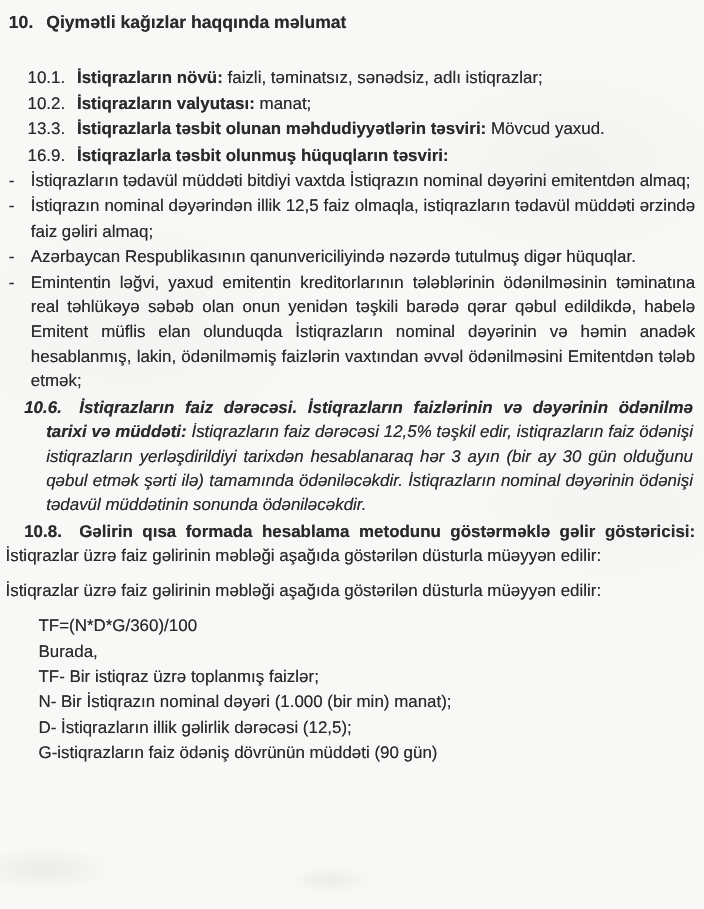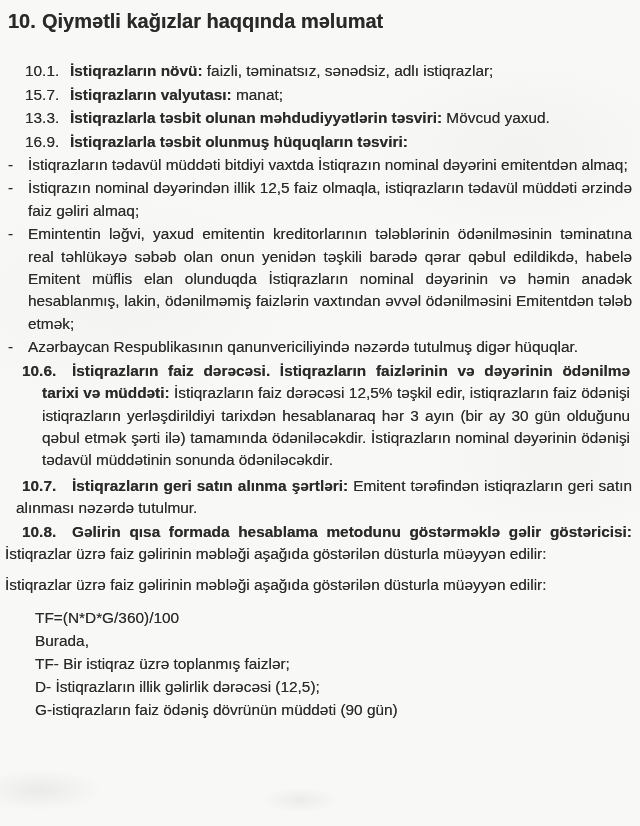--- a/index.html
+++ b/index.html
@@ -22,41 +22,42 @@
       #f8f8f6;
     box-sizing: border-box;
     padding-top: 8px;
     font-size: 15.4px;
     line-height: 22.4px;
     text-shadow: 0 0 0.6px rgba(42,42,42,0.65);
   }
   b, .bold { font-weight: bold; }
 
   
-  .heading { margin: 2px 0 28px 8px; font-weight: bold; font-size: 20px; }
+  .heading { margin: 2px 0 28px 8px; font-weight: bold; font-size: 16px; }
   .heading .hnum { display: inline-block; width: 34px; }
 
   
   .item { margin: 0 6px 1px 25px; text-indent: 0; }
   .inum { display: inline-block; width: 45px; font-weight: normal; }
 
   
   .bullet {
     margin: 0 8px 1px 28px;
     text-indent: -20px;
     text-align: justify;
   }
   .bullet:last-of-type { text-align: left; }
   .dash { display: inline-block; width: 20px; text-indent: 0; }
 
   
   .p106 {
     margin: 1px 10px 1px 42px;
     text-indent: -20px;
     text-align: justify;
+    font-style: italic;
   }
   
   .p107 {
     margin: 3px 8px 1px 16px;
     text-indent: 6px;
     text-align: justify;
   }
   
   .p108 {
     margin: 1px 8px 0 5px;
@@ -77,62 +78,59 @@
 
   <div class="heading">
     <span class="hnum">10.</span><span>Qiymətli kağızlar haqqında məlumat</span>
   </div>
 
   <p class="item">
     <span class="inum">10.1.</span><b>İstiqrazların növü:</b>
     <span>faizli, təminatsız, sənədsiz, adlı istiqrazlar;</span>
   </p>
   <p class="item">
-    <span class="inum">15.7.</span><b>İstiqrazların valyutası:</b>
+    <span class="inum">10.2.</span><b>İstiqrazların valyutası:</b>
     <span>manat;</span>
   </p>
   <p class="item">
     <span class="inum">13.3.</span><b>İstiqrazlarla təsbit olunan məhdudiyyətlərin təsviri:</b>
     <span>Mövcud yaxud.</span>
   </p>
   <p class="item">
     <span class="inum">16.9.</span><b>İstiqrazlarla təsbit olunmuş hüquqların təsviri:</b>
   </p>
 
   <p class="bullet">
     <span class="dash">-</span><span>İstiqrazların tədavül müddəti bitdiyi vaxtda İstiqrazın nominal dəyərini emitentdən almaq;</span>
   </p>
   <p class="bullet">
     <span class="dash">-</span><span>İstiqrazın nominal dəyərindən illik 12,5 faiz olmaqla, istiqrazların tədavül müddəti ərzində faiz gəliri almaq;</span>
   </p>
   <p class="bullet">
-    <span class="dash">-</span><span>Emintentin ləğvi, yaxud emitentin kreditorlarının tələblərinin ödənilməsinin təminatına real təhlükəyə səbəb olan onun yenidən təşkili barədə qərar qəbul edildikdə, habelə Emitent müflis elan olunduqda İstiqrazların nominal dəyərinin və həmin anadək hesablanmış, lakin, ödənilməmiş faizlərin vaxtından əvvəl ödənilməsini Emitentdən tələb etmək;</span>
+    <span class="dash">-</span><span>Azərbaycan Respublikasının qanunvericiliyində nəzərdə tutulmuş digər hüquqlar.</span>
   </p>
   <p class="bullet">
-    <span class="dash">-</span><span>Azərbaycan Respublikasının qanunvericiliyində nəzərdə tutulmuş digər hüquqlar.</span>
+    <span class="dash">-</span><span>Emintentin ləğvi, yaxud emitentin kreditorlarının tələblərinin ödənilməsinin təminatına real təhlükəyə səbəb olan onun yenidən təşkili barədə qərar qəbul edildikdə, habelə Emitent müflis elan olunduqda İstiqrazların nominal dəyərinin və həmin anadək hesablanmış, lakin, ödənilməmiş faizlərin vaxtından əvvəl ödənilməsini Emitentdən tələb etmək;</span>
   </p>
 
   <p class="p106">
     <span class="pnum">10.6.</span><b>İstiqrazların faiz dərəcəsi. İstiqrazların faizlərinin və dəyərinin ödənilmə tarixi və müddəti:</b>
     <span>İstiqrazların faiz dərəcəsi 12,5% təşkil edir, istiqrazların faiz ödənişi istiqrazların yerləşdirildiyi tarixdən hesablanaraq hər 3 ayın (bir ay 30 gün olduğunu qəbul etmək şərti ilə) tamamında ödəniləcəkdir. İstiqrazların nominal dəyərinin ödənişi tədavül müddətinin sonunda ödəniləcəkdir.</span>
   </p>
 
-  <p class="p107">
-    <span class="pnum">10.7.</span><b>İstiqrazların geri satın alınma şərtləri:</b>
-    <span>Emitent tərəfindən istiqrazların geri satın alınması nəzərdə tutulmur.</span>
-  </p>
 
   <p class="p108">
     <span class="pnum">10.8.</span><b>Gəlirin qısa formada hesablama metodunu göstərməklə gəlir göstəricisi:</b>
     <span>İstiqrazlar üzrə faiz gəlirinin məbləği aşağıda göstərilən düsturla müəyyən edilir:</span>
   </p>
 
   <p class="repeated-line">İstiqrazlar üzrə faiz gəlirinin məbləği aşağıda göstərilən düsturla müəyyən edilir:</p>
 
   <div class="formula-block">
     <div>TF=(N*D*G/360)/100</div>
     <div>Burada,</div>
     <div>TF- Bir istiqraz üzrə toplanmış faizlər;</div>
+    <div>N- Bir İstiqrazın nominal dəyəri (1.000 (bir min) manat);</div>
     <div>D- İstiqrazların illik gəlirlik dərəcəsi (12,5);</div>
     <div>G-istiqrazların faiz ödəniş dövrünün müddəti (90 gün)</div>
   </div>
 
 </div>
 
 </body></html>

